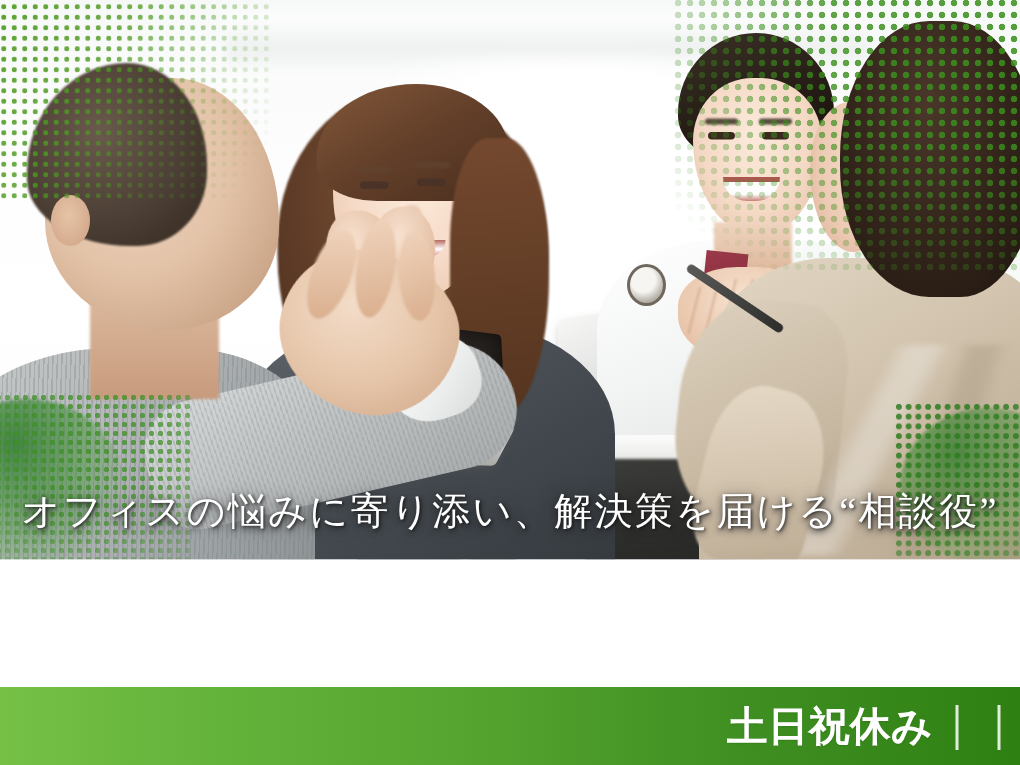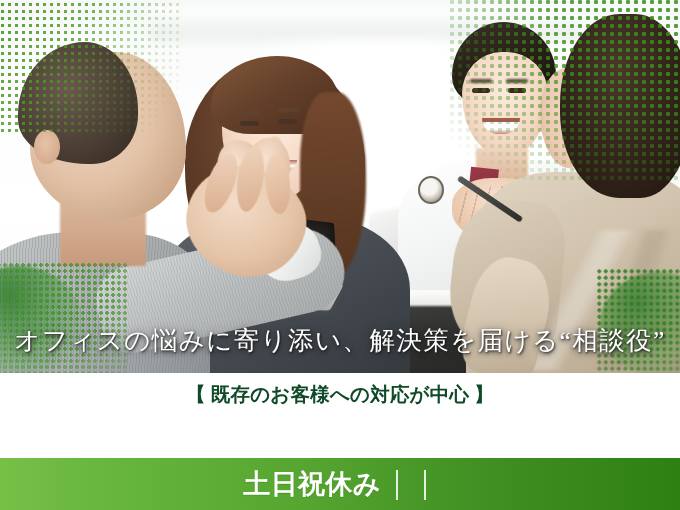--- a/index.html
+++ b/index.html
@@ -660,21 +660,21 @@
   }
 
   
   .greenbar {
     position: absolute;
     left: 0; top: 458px;
     width: 680px; height: 52px;
     background: linear-gradient(90deg, #76c046 0%, #63b23a 22%, #56a530 45%, #3f8f22 72%, #2f8013 100%);
     display: flex;
     align-items: center;
-    justify-content: center;
+    justify-content: flex-end;
   }
   .bar-inner {
     display: flex;
     align-items: center;
     gap: 0;
     color: #ffffff;
     font-size: 27px;
     line-height: 1;
     letter-spacing: .012em;
     font-weight: 700;
@@ -783,21 +783,20 @@
     <div class="dots dots-tr"></div>
     <div class="blob-bl"></div>
     <div class="dots dots-bl"></div>
     <div class="blob-br"></div>
     <div class="dots dots-br"></div>
 
     <div class="catch">オフィスの悩みに寄り添い、解決策を届ける“相談役”</div>
   </div>
 
   <div class="headblock">
-    <div class="sub-lead">【 既存のお客様への対応が中心 】</div>
   </div>
 
   <div class="greenbar">
     <div class="bar-inner">
       <span class="bar-seg">土日祝休み</span>
       <span class="bar-div"></span>
       <span class="bar-div"></span>
     </div>
   </div>
 

